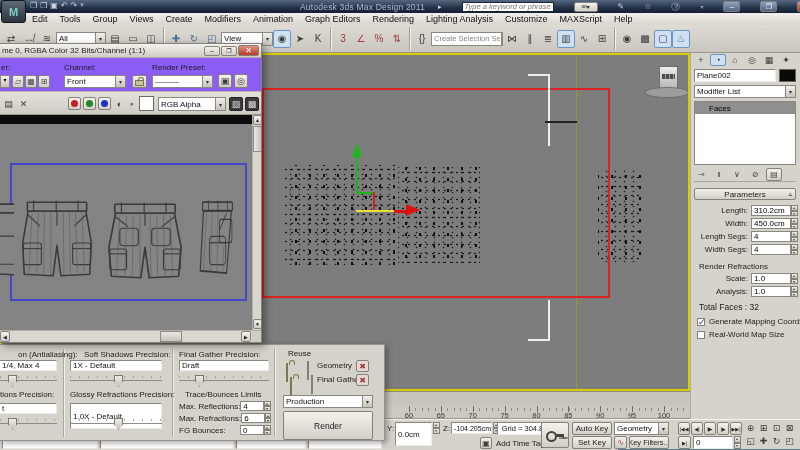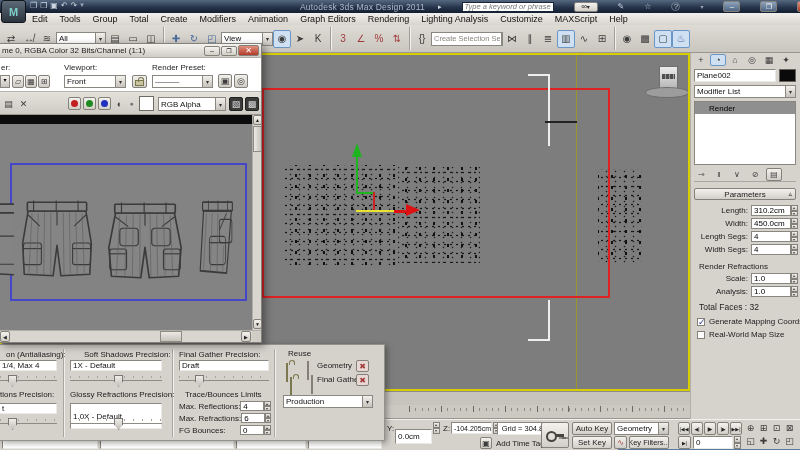--- a/index.html
+++ b/index.html
@@ -85,21 +85,21 @@
           <span style="color:#fff;font-size:8px">✕</span>
         </span>
     </div>
   </div>
 
   <div class="a" style="left:0;top:13px;width:800px;height:12px;background:linear-gradient(#f2f0ec,#d8d4cf);display:flex;align-items:center;padding-left:26px">
 
   <span class="menu-item">Edit</span>
       <span class="menu-item">Tools</span>
       <span class="menu-item">Group</span>
-      <span class="menu-item">Total</span>
+      <span class="menu-item">Views</span>
       <span class="menu-item">Create</span>
       <span class="menu-item">Modifiers</span>
       <span class="menu-item">Animation</span>
       <span class="menu-item">Graph Editors</span>
       <span class="menu-item">Rendering</span>
       <span class="menu-item">Lighting Analysis</span>
       <span class="menu-item">Customize</span>
       <span class="menu-item">MAXScript</span>
       <span class="menu-item">Help</span>
     </div>
@@ -194,21 +194,21 @@
       <span class="tbtn" style="width:16px;height:12px;font-size:9px">▦</span>
       <span class="tbtn" style="width:16px;height:12px;font-size:9px">✦</span>
     </div>
     <div class="a fld" style="left:3px;top:16px;width:82px;height:13px">Plane002</div>
     <div class="a" style="left:88px;top:16px;width:17px;height:13px;background:#0a0a0a;border:1px solid #66625c"></div>
     <div class="a combo" style="left:3px;top:32px;width:102px;height:13px">
       <span>Modifier List</span>
       <span class="arw">▾</span>
     </div>
     <div class="a" style="left:3px;top:48px;width:102px;height:64px;background:#fff;border:1px solid #8a8680">
-      <div style="height:12px;background:#8f8f8f;color:#000;font-size:8px;padding-left:14px;display:flex;align-items:center">Render</div>
+      <div style="height:12px;background:#8f8f8f;color:#000;font-size:8px;padding-left:14px;display:flex;align-items:center">Faces</div>
     </div>
     <div class="a" style="left:3px;top:114px;width:102px;height:15px;display:flex;gap:4px;align-items:center;border-bottom:1px solid #aaa6a0">
       <span class="tbtn" style="width:14px;height:13px;font-size:8px">⊸</span>
       <span class="tbtn" style="width:14px;height:13px;font-size:8px">‖</span>
       <span class="tbtn" style="width:14px;height:13px;font-size:8px">∨</span>
       <span class="tbtn" style="width:14px;height:13px;font-size:8px">⊘</span>
       <span class="tbtn" style="width:16px;height:13px;font-size:8px;border:1px solid #84807a;background:linear-gradient(#f2f0ec,#d0ccc6)">▤</span>
     </div>
     <div class="a btn" style="left:3px;top:135px;width:102px;height:12px;font-size:8px">
       <span>Parameters</span>
@@ -285,30 +285,42 @@
         <div class="cb-row">
           <span class="cb"></span>
           <span class="cb-label">Real-World Map Size</span>
         </div>
       </div>
   </div>
 
   <div class="a" style="left:0;top:391px;width:690px;height:14px;background:#c7c3bd;border-top:1px solid #8e8a84"></div>
   <div class="a" style="left:385px;top:405px;width:305px;height:14px;background:#ccc8c2;border-bottom:1px solid #9a968f;overflow:hidden">
     <div class="a" style="left:0;top:1px;width:305px;height:6px;background-image:repeating-linear-gradient(90deg,#6e6a64 0 1px,transparent 1px 31.9px),repeating-linear-gradient(90deg,#8e8a84 0 1px,transparent 1px 6.38px);background-position:24px 0,24px 2px;background-size:100% 6px,100% 3px;background-repeat:no-repeat"></div>
+    <div class="a ruler-labels" style="left:10px;top:6px;width:283px">
+
+    <span class="tick-label">60</span>
+        <span class="tick-label">65</span>
+        <span class="tick-label">70</span>
+        <span class="tick-label">75</span>
+        <span class="tick-label">80</span>
+        <span class="tick-label">85</span>
+        <span class="tick-label">90</span>
+        <span class="tick-label">95</span>
+        <span class="tick-label">100</span>
+      </div>
   </div>
   <div class="a" style="left:0;top:419px;width:800px;height:31px;background:#d5d1cb;border-top:1px solid #f3f1ed">
 
     <div class="a fld" style="left:2px;top:17px;width:96px;height:12px"></div>
     <div class="a fld" style="left:100px;top:17px;width:134px;height:12px"></div>
     <div class="a fld" style="left:236px;top:17px;width:70px;height:12px"></div>
     <div class="a fld" style="left:308px;top:17px;width:74px;height:12px"></div>
 
     <span class="a lbl" style="left:387px;top:4px">Y:</span>
-    <span class="a fld" style="left:395px;top:9px;width:37px;height:15px">0.0cm</span>
+    <span class="a fld" style="left:395px;top:2px;width:37px;height:24px">0.0cm</span>
     <span class="a spin" style="left:433px;top:2px">
         <b class="up"></b>
         <b class="dn"></b>
       </span>
     <span class="a lbl" style="left:443px;top:4px">Z:</span>
     <span class="a fld" style="left:451px;top:2px;width:41px;height:12px;font-size:7px">-104.205cm</span>
     <span class="a spin" style="left:493px;top:2px">
         <b class="up"></b>
         <b class="dn"></b>
       </span>
@@ -354,21 +366,21 @@
     </div>
     <div class="a" style="left:618px;top:29px;width:182px;height:2px;background:#5b7aa0"></div>
   </div>
 
   <div class="a" style="left:0;top:344px;width:385px;height:97px;background:#d5d1cb;border:1px solid #94908a;border-left:none;box-shadow:2px 2px 6px rgba(0,0,0,.35);z-index:25">
     
     <div class="a" style="left:63px;top:4px;width:1px;height:88px;background:#aaa69f;box-shadow:1px 0 0 #f1efeb"></div>
     <div class="a" style="left:172px;top:4px;width:1px;height:88px;background:#aaa69f;box-shadow:1px 0 0 #f1efeb"></div>
     <div class="a" style="left:274px;top:4px;width:1px;height:88px;background:#aaa69f;box-shadow:1px 0 0 #f1efeb"></div>
     
-    <span class="a lbl" style="left:6px;top:5px">on (Antialiasing):</span>
+    <span class="a lbl" style="left:18px;top:5px">on (Antialiasing):</span>
     <span class="a fld" style="left:0;top:15px;width:57px;height:11px;border-left:none">1/4, Max 4</span>
     <div class="a slider" style="left:0;top:29px;width:57px;height:14px">
       <div class="ticks"></div>
         <div class="track"></div>
       <div class="thumb" style="left:8px"></div>
     </div>
     <span class="a lbl" style="left:0;top:45px">tions Precision:</span>
     <span class="a fld" style="left:0;top:58px;width:57px;height:11px;border-left:none">t</span>
     <div class="a slider" style="left:0;top:72px;width:57px;height:14px">
       <div class="ticks"></div>
@@ -439,43 +451,44 @@
     <span class="a mini-lock" style="left:286px;top:33px"></span>
     <span class="a cb" style="left:305px;top:31px"></span>
     <span class="a lbl" style="left:317px;top:30px">Final Gather</span>
     <span class="a btn" style="left:356px;top:29px;width:13px;height:12px;background:#e8d8d4">
         <span style="color:#a23c3c;font-size:8px">✖</span>
       </span>
     <div class="a combo" style="left:283px;top:50px;width:90px;height:13px">
       <span>Production</span>
       <span class="arw">▾</span>
     </div>
+    <div class="a btn" style="left:283px;top:66px;width:90px;height:29px;font-size:8.5px">Render</div>
   </div>
 
   <div class="a" style="left:0;top:43px;width:262px;height:300px;background:#e9e6e1;border:1px solid #84807a;border-left:none;box-shadow:3px 3px 8px rgba(0,0,0,.4);z-index:30;overflow:hidden">
     <div style="height:14px;background:linear-gradient(#f4f2ee,#cfccc6);border-bottom:1px solid #b2aea8;display:flex;align-items:center;padding:0 2px">
       <span style="font-size:8px;color:#222;white-space:nowrap;overflow:hidden">me 0, RGBA Color 32 Bits/Channel (1:1)</span>
       <span class="btn" style="margin-left:auto;width:16px;height:10px">
           <span style="font-size:7px">–</span>
         </span>
       <span class="btn" style="width:16px;height:10px;margin-left:1px">
           <span style="font-size:6px">❐</span>
         </span>
       <span class="btn" style="width:21px;height:11px;margin-left:1px;background:linear-gradient(#e2907f,#b23b29)">
           <span style="color:#fff;font-size:8px">✕</span>
         </span>
     </div>
 
-    <div style="position:relative;height:33px;background:#ffffff">
+    <div style="position:relative;height:33px;background:#8b5cf6">
       <span class="a lbl" style="left:1px;top:5px">er:</span>
       <span class="a" style="left:0;top:17px;width:10px;height:13px;background:linear-gradient(#f2f0ec,#c6c2bc);border:1px solid #8a8680;font-size:6px;text-align:center">▾</span>
       <span class="a tbtn" style="left:12px;top:17px;width:12px;height:13px;font-size:8px;border:1px solid #84807a;background:linear-gradient(#f2f0ec,#d0ccc6)">▱</span>
       <span class="a tbtn" style="left:25px;top:17px;width:12px;height:13px;font-size:8px;border:1px solid #84807a;background:linear-gradient(#f2f0ec,#d0ccc6)">▦</span>
       <span class="a tbtn" style="left:38px;top:17px;width:12px;height:13px;font-size:8px;border:1px solid #84807a;background:linear-gradient(#f2f0ec,#d0ccc6)">⊞</span>
-      <span class="a lbl" style="left:64px;top:5px">Viewport:</span>
+      <span class="a lbl" style="left:64px;top:5px">Channel:</span>
       <div class="a combo" style="left:64px;top:17px;width:62px;height:13px">
         <span>Front</span>
         <span class="arw">▾</span>
       </div>
       <span class="a btn" style="left:132px;top:17px;width:15px;height:13px">
           <span class="mini-lock" style="margin-top:3px"></span>
         </span>
       <span class="a lbl" style="left:152px;top:5px">Render Preset:</span>
       <div class="a combo" style="left:152px;top:17px;width:61px;height:13px">
         <span style="font-size:6px;letter-spacing:-0.5px">----------------</span>

